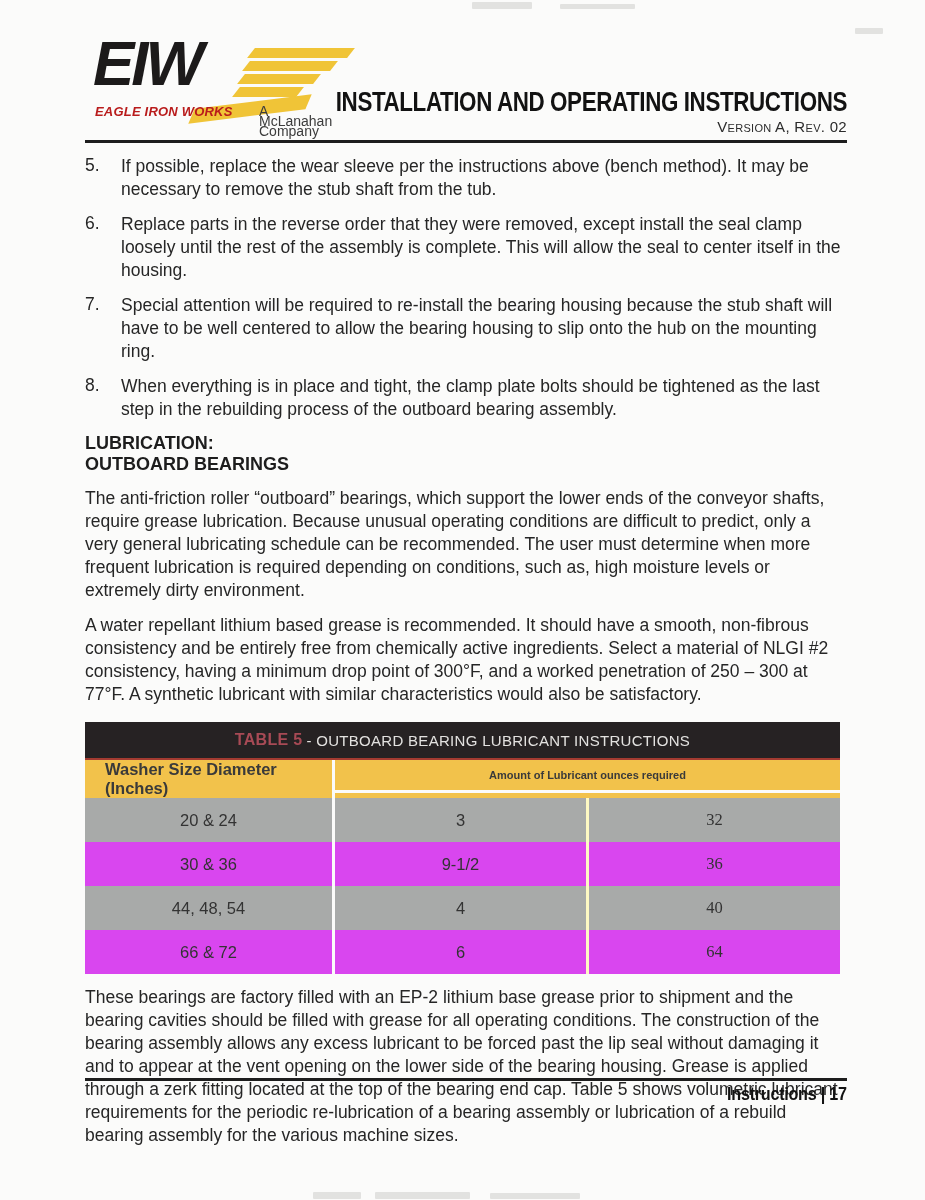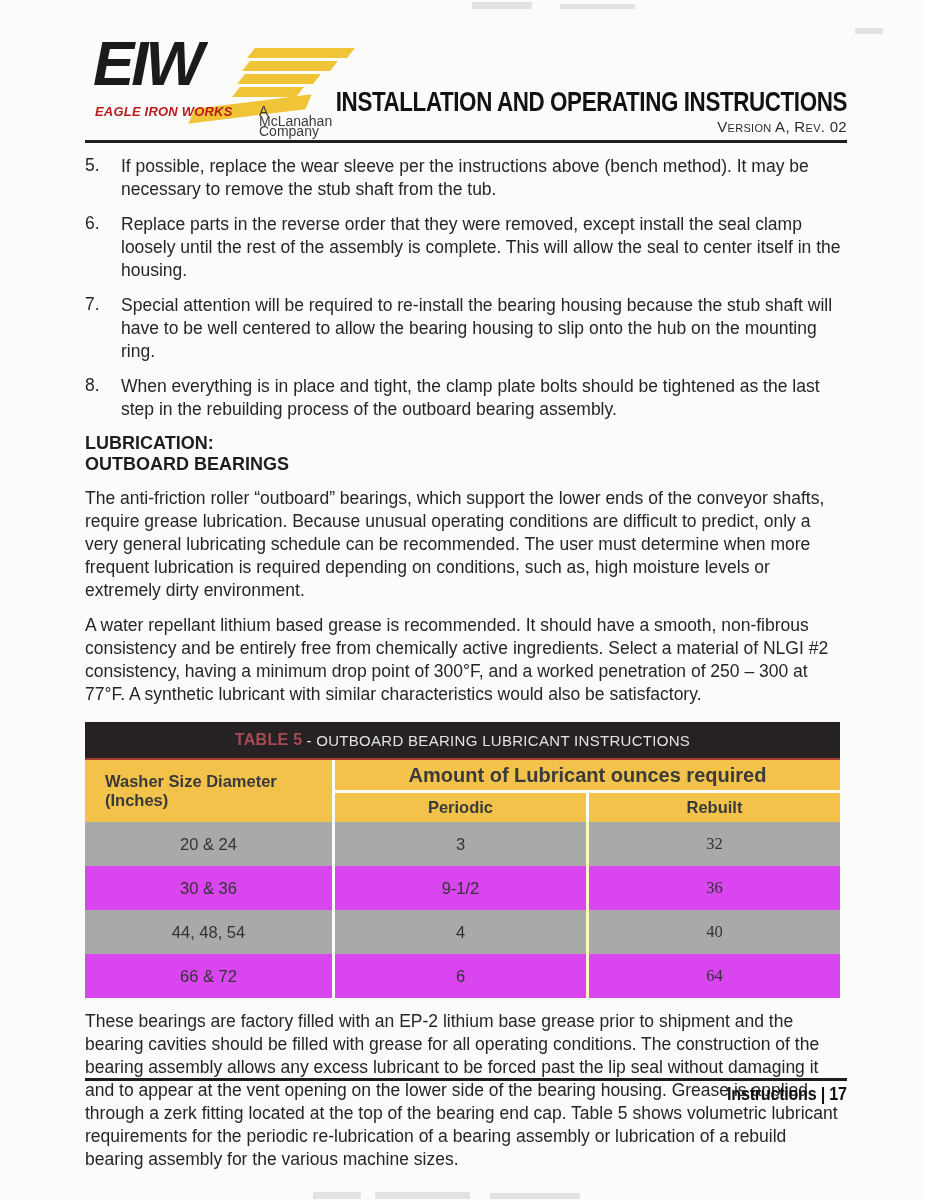--- a/index.html
+++ b/index.html
@@ -77,21 +77,21 @@
   .tbl-title-rest { color:#e3e2e0; }
   .tbl-head { display:flex; background:#f2c24b; }
   .tbl-col1 {
     width:247px; flex:none; display:flex; align-items:center;
     border-right:3px solid #fbfbfa;
   }
   .tbl-col1-label { font-size:16.5px; font-weight:bold; color:#3a3a3a; padding-left:20px; }
   .tbl-head-right { flex:1; }
   .tbl-group {
     height:30px; display:flex; align-items:center; justify-content:center;
-    font-size:20px; font-weight:bold; color:#3a3a3a;
+    font-size:11px; font-weight:bold; color:#3a3a3a;
     border-bottom:3px solid #fbfbfa;
   }
   .tbl-subrow { display:flex; height:29px; }
   .tbl-sub {
     flex:1; display:flex; align-items:center; justify-content:center;
     font-size:16.5px; font-weight:bold; color:#3a3a3a;
   }
   .tbl-sub + .tbl-sub { border-left:3px solid #fbfbfa; }
   .tbl-row { display:flex; height:44px; }
   .tbl-row.dark  { background:#a8aaa9; }
@@ -179,24 +179,20 @@
     <div class="tbl-titlebar">
       <span class="tbl-title-label">TABLE 5</span>
       <span class="tbl-title-rest">- OUTBOARD BEARING LUBRICANT INSTRUCTIONS</span>
     </div>
     <div class="tbl-head">
       <div class="tbl-col1">
         <span class="tbl-col1-label">Washer Size Diameter (Inches)</span>
       </div>
       <div class="tbl-head-right">
         <div class="tbl-group">Amount of Lubricant ounces required</div>
-        <div class="tbl-subrow">
-          <div class="tbl-sub">Periodic</div>
-          <div class="tbl-sub">Rebuilt</div>
-        </div>
       </div>
     </div>
     <div class="tbl-row dark">
       <div class="tbl-cell c1">20 &amp; 24</div>
       <div class="tbl-cell c2">3</div>
       <div class="tbl-cell c3">32</div>
     </div>
     <div class="tbl-row light">
       <div class="tbl-cell c1">30 &amp; 36</div>
       <div class="tbl-cell c2">9-1/2</div>

